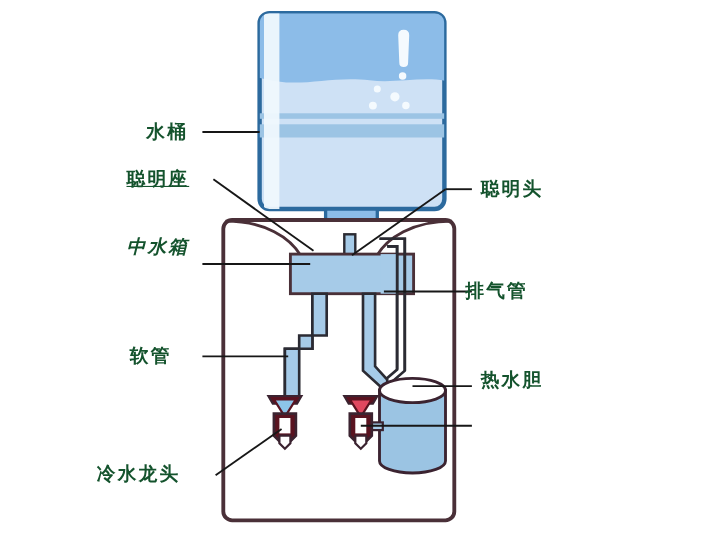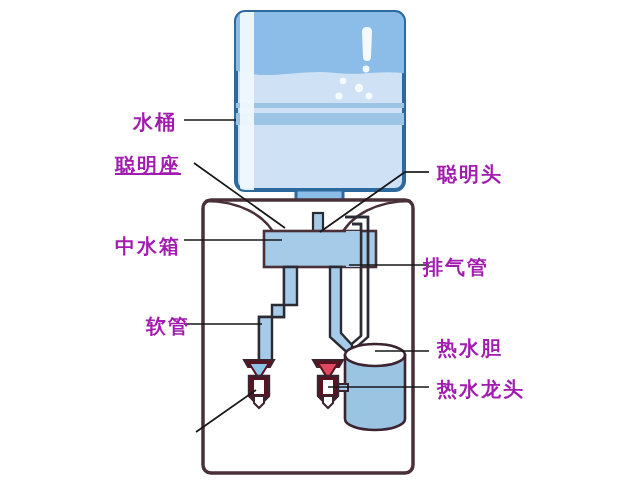--- a/index.html
+++ b/index.html
@@ -23,23 +23,23 @@
     position: absolute;
     left: 0;
     top: 0;
     width: 640px;
     height: 487px;
     display: block;
   }
   .label-text {
     position: absolute;
     font-family: "DejaVu Sans", "Liberation Sans", sans-serif;
-    font-size: 20px;
+    font-size: 17px;
     font-weight: 700;
-    color: #a21caf;
+    color: #14532d;
     letter-spacing: 2px;
     white-space: nowrap;
     line-height: 1;
   }
   .lbl-right { text-align: center; }
   .lbl-left  { text-align: right; }
 </style>
 </head>
 <body>
 
@@ -129,26 +129,26 @@
       <line x1="429" y1="265" x2="349" y2="265"></line>
       <line x1="429" y1="351" x2="375" y2="351"></line>
       <line x1="429" y1="387" x2="328" y2="387"></line>
     </g>
   </svg>
 
   <div class="label-text lbl-left" style="left:133px; top:112px;">水桶</div>
 
   <div class="label-text lbl-left" style="left:115px; top:155px;text-decoration:underline;">聪明座</div>
 
-  <div class="label-text lbl-left" style="left:115px; top:236px;">中水箱</div>
+  <div class="label-text lbl-left" style="left:115px; top:217px;font-style:italic;">中水箱</div>
 
-  <div class="label-text lbl-left" style="left:146px; top:316px;text-align:right;">软管</div>
+  <div class="label-text lbl-left" style="left:118px; top:316px;text-align:right;">软管</div>
 
+  <div class="label-text lbl-left" style="left:88px; top:423px;">冷水龙头</div>
 
   <div class="label-text lbl-right" style="left:437px; top:164px;">聪明头</div>
 
   <div class="label-text lbl-right" style="left:423px; top:257px;">排气管</div>
 
   <div class="label-text lbl-right" style="left:437px; top:338px;">热水胆</div>
 
-  <div class="label-text lbl-right" style="left:437px; top:379px;">热水龙头</div>
 
 </div>
 
 </body></html>

